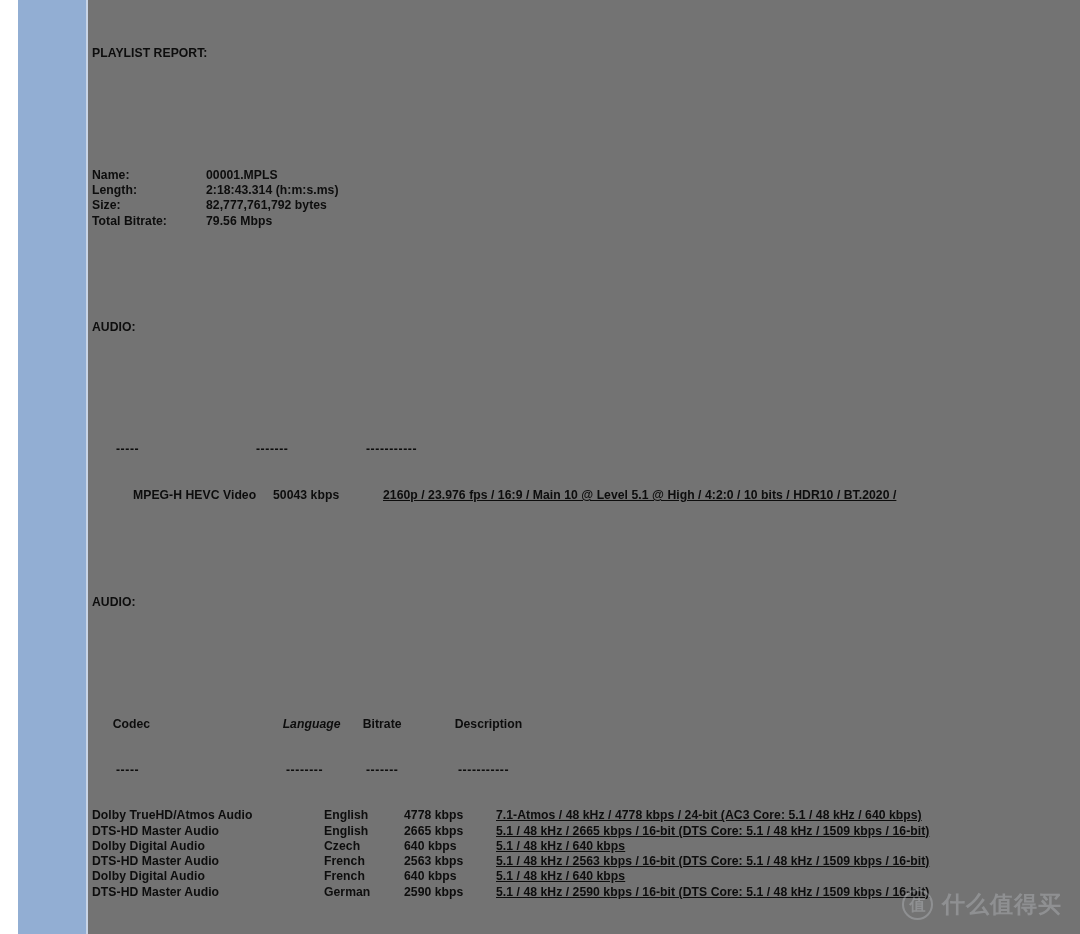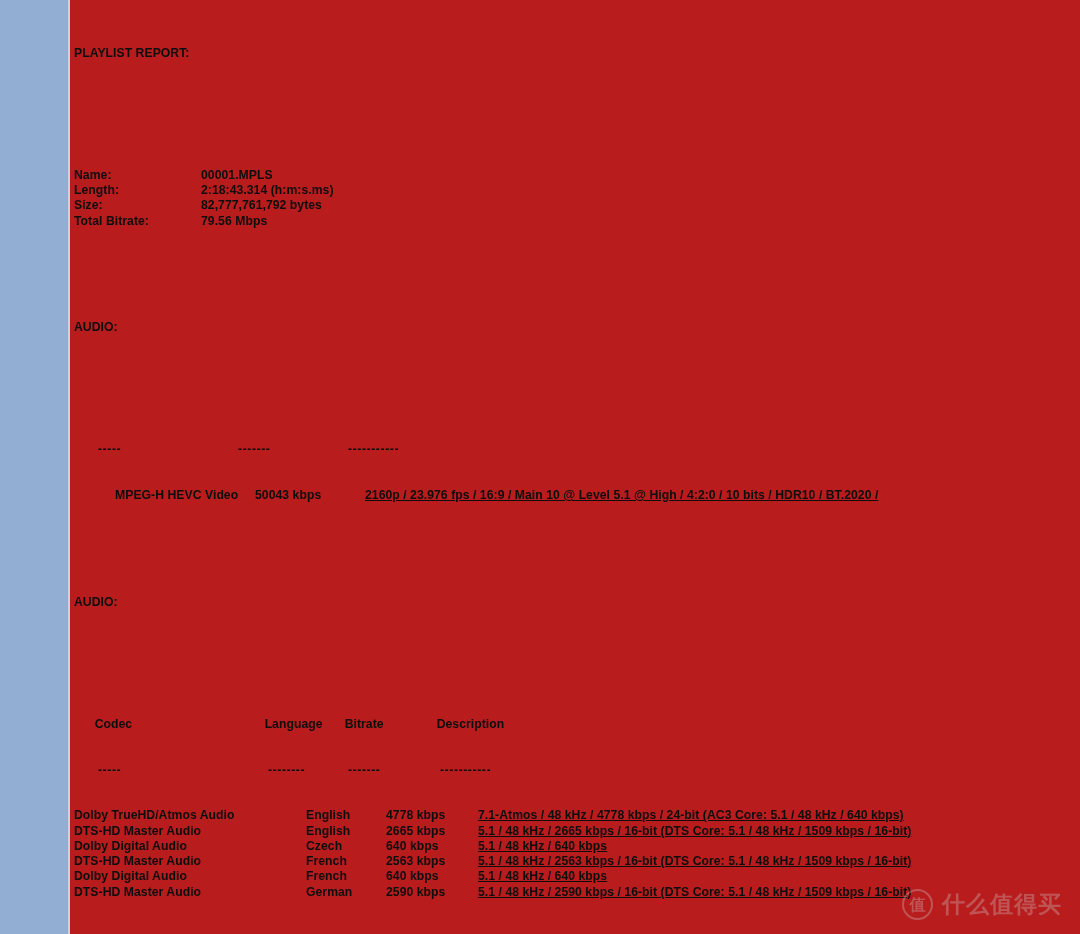--- a/index.html
+++ b/index.html
@@ -10,21 +10,22 @@
   body {
     width: 1080px;
     height: 934px;
     position: relative;
     overflow: hidden;
     font-family: "Liberation Sans", sans-serif;
   }
   #page {
     position: absolute;
     inset: 0;
-    background: #b91c1c;
+    background: #737373;
+    margin-left: 18px;
   }
   
   #left-band {
     position: absolute;
     left: 0; top: 0;
     width: 68px;
     height: 934px;
     background: #92aed3;
   }
   #band-edge {
@@ -65,25 +66,25 @@
   }
   
   .c-codec   { display:inline-block; width:194px; }
   .c-lang    { display:inline-block; width: 80px; padding-left: 38px; }
   .c-rate    { display:inline-block; width: 92px; }
   .c-desc    { display:inline-block;text-decoration:underline; }
 
   .v-codec   { display:inline-block; width:140px;padding-left:41px; }
   .v-rate    { display:inline-block; width:110px; }
 
-  .k-label   { display:inline-block; width:127px; }
+  .k-label   { display:inline-block; width:114px; }
   .k-value   { display:inline-block; }
 
   .h-codec   { display:inline-block; width:170px; }
-  .h-lang    { display:inline-block; width: 80px; }
+  .h-lang    { display:inline-block; width: 80px; font-style: italic; }
   .h-rate    { display:inline-block; width: 92px; }
 
   .hv-codec  { display:inline-block; width:140px; }
   .hv-rate   { display:inline-block; width:110px; }
 
   .d-codec   { display:inline-block; width:170px; }
   .d-lang    { display:inline-block; width: 80px; }
   .d-rate    { display:inline-block; width: 92px; }
 
   .dv-codec  { display:inline-block; width:140px; }

